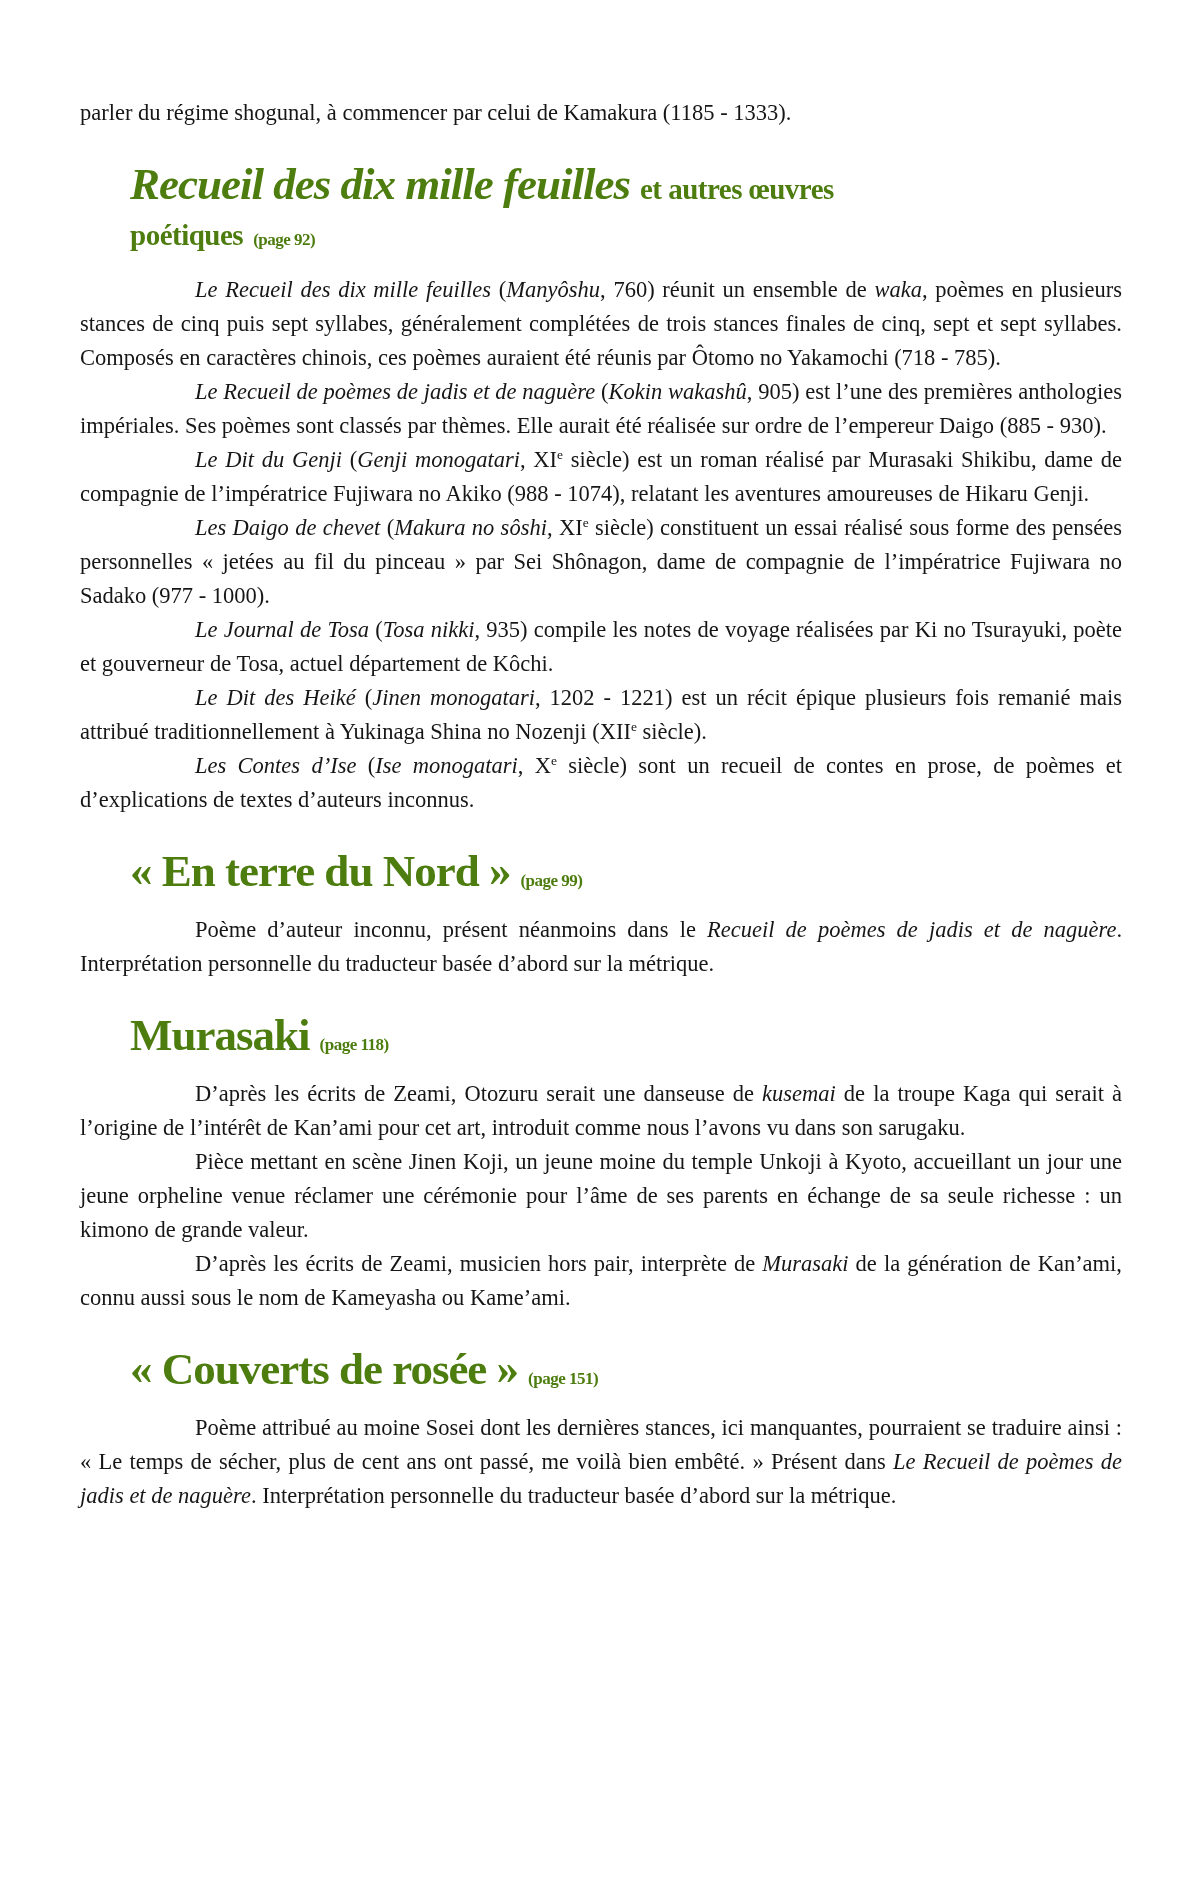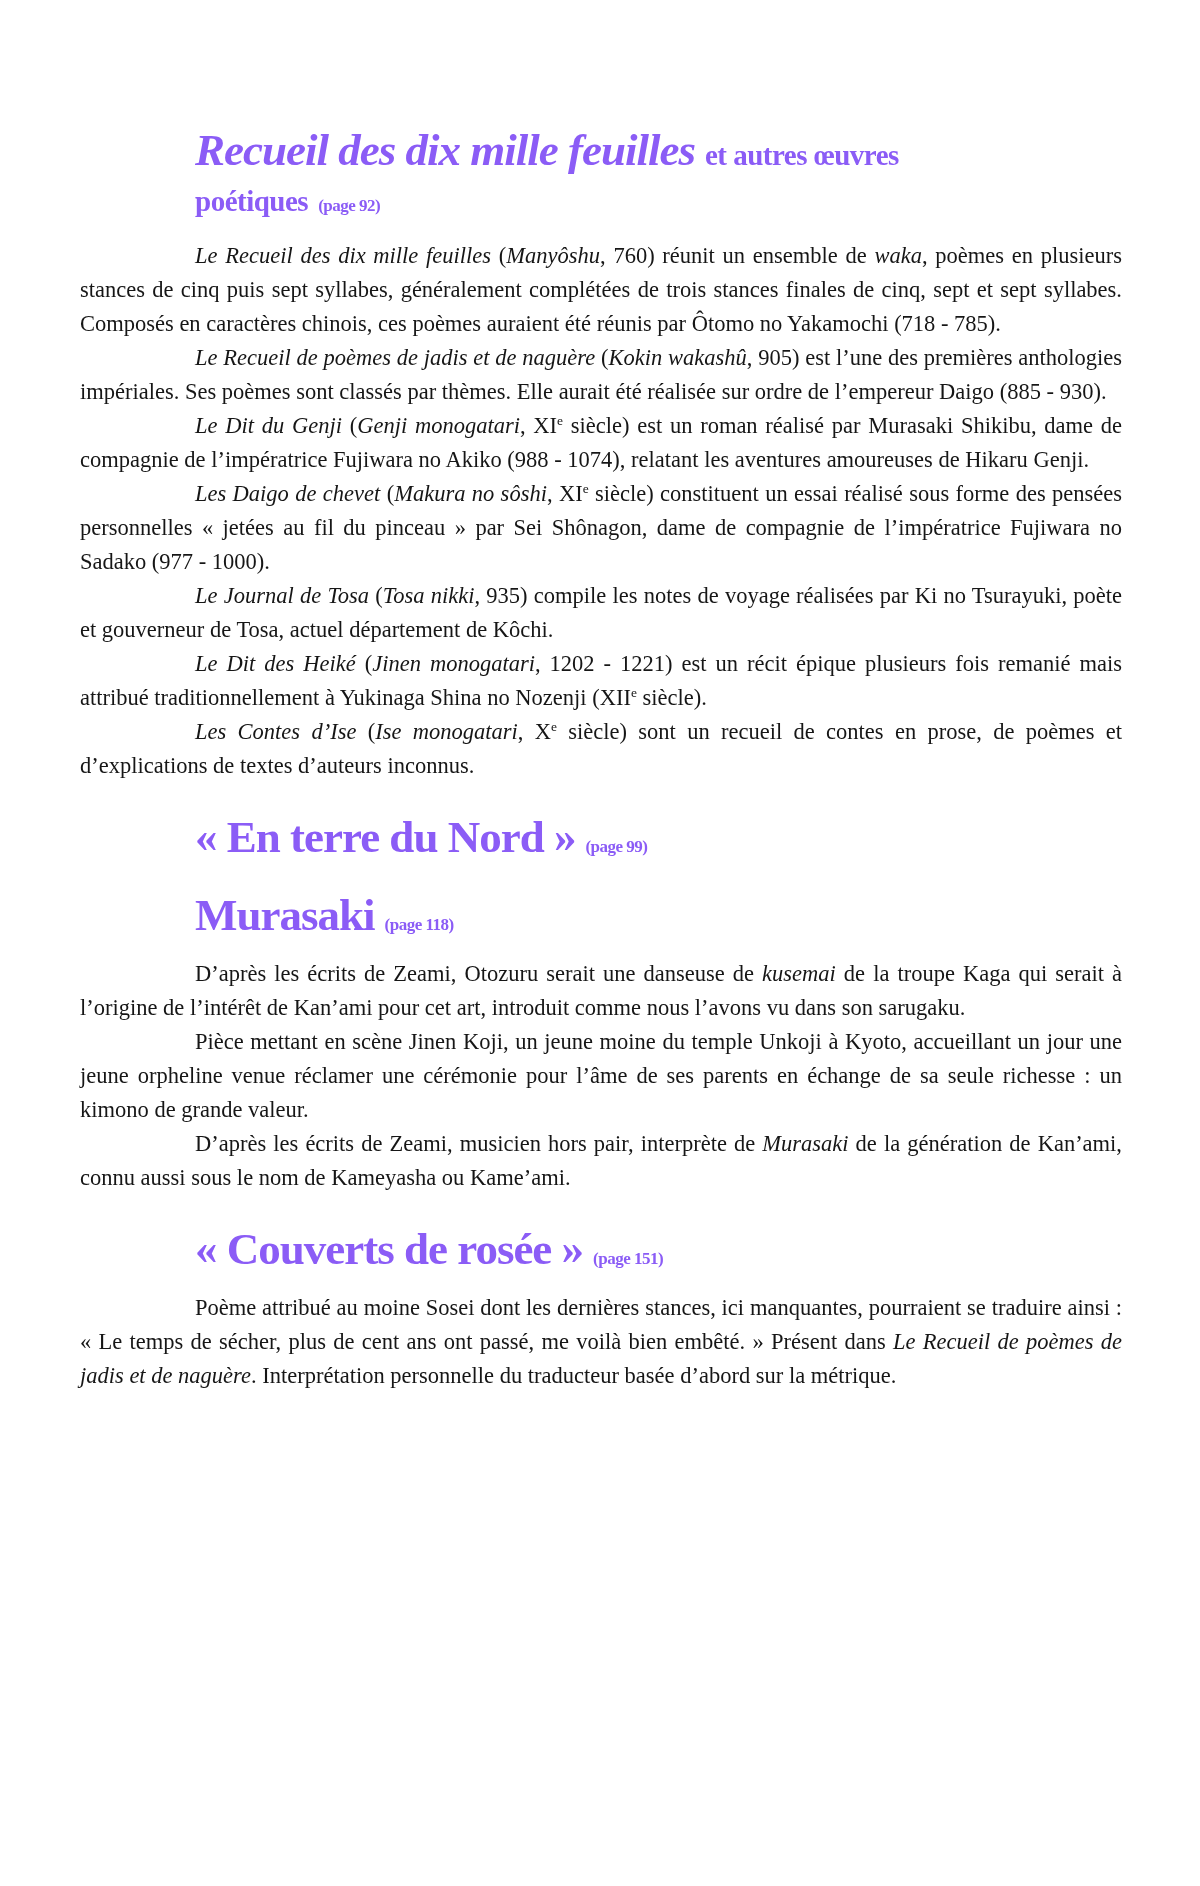--- a/index.html
+++ b/index.html
@@ -14,23 +14,23 @@
   .page {
     padding: 96px 78px 0 80px;
   }
   .intro-line {
     margin: 0;
     font-size: 22.5px;
     line-height: 34px;
     text-align: left;
   }
   .heading {
-    margin: 30px 0 18px 115px;
+    margin: 30px 0 18px 50px;
     line-height: 1.0;
-    color: #8b5cf6;
+    color: #4d7c0f;
   }
   .heading .h-line { display: block; }
   .h-main {
     font-size: 45px;
     font-weight: bold;
     letter-spacing: -1px;
     line-height: 48px;
     display: inline-block;
   }
   .h-main.h-it { font-style: italic; }
@@ -61,39 +61,41 @@
     font-size: 60%;
     line-height: 0;
     vertical-align: super;
   }
   section { margin: 0; }
 </style>
 </head>
 <body>
 
 <div class="page">
+  <p class="intro-line">parler du régime shogunal, à  commencer par celui de Kamakura (1185 - 1333).</p>
 
   <div>
       <section>
         <h2 class="heading">
           <span class="h-line"><span class="h-main h-it">Recueil des dix mille feuilles</span><span class="h-sub" style="margin-left: 10px;"> et autres œuvres</span></span>
           <span class="h-line"><span class="h-sub">poétiques</span><span class="h-page">(page 92)</span></span>
         </h2>
         <p class="body-par"><span class="it">Le Recueil des dix mille feuilles</span><span> (</span><span class="it">Manyôshu</span><span>, 760) réunit un ensemble de </span><span class="it">waka</span><span>, poèmes en plusieurs stances de cinq puis sept syllabes, généralement complétées de trois stances finales de cinq, sept et sept syllabes. Composés en caractères chinois, ces poèmes auraient été réunis par Ôtomo no Yakamochi (718 - 785).</span></p>
         <p class="body-par"><span class="it">Le Recueil de poèmes de jadis et de naguère</span><span> (</span><span class="it">Kokin wakashû</span><span>, 905) est l’une des premières anthologies impériales. Ses poèmes sont classés par thèmes. Elle aurait été réalisée sur ordre de l’empereur Daigo (885 - 930).</span></p>
         <p class="body-par"><span class="it">Le Dit du Genji</span><span> (</span><span class="it">Genji monogatari</span><span>, XI</span><sup>e</sup><span> siècle) est un roman réalisé par Murasaki Shikibu, dame de compagnie de l’impératrice Fujiwara no Akiko (988 - 1074), relatant les aventures amoureuses de Hikaru Genji.</span></p>
         <p class="body-par"><span class="it">Les Daigo de chevet</span><span> (</span><span class="it">Makura no sôshi</span><span>, XI</span><sup>e</sup><span> siècle) constituent un essai réalisé sous forme des pensées personnelles « jetées au fil du pinceau » par Sei Shônagon, dame de compagnie de l’impératrice Fujiwara no Sadako (977 - 1000).</span></p>
         <p class="body-par"><span class="it">Le Journal de Tosa</span><span> (</span><span class="it">Tosa nikki</span><span>, 935) compile les notes de voyage réalisées par Ki no Tsurayuki, poète et gouverneur de Tosa, actuel département de Kôchi.</span></p>
         <p class="body-par"><span class="it">Le Dit des Heiké</span><span> (</span><span class="it">Jinen monogatari</span><span>, 1202 - 1221) est un récit épique plusieurs fois remanié mais attribué traditionnellement à  Yukinaga Shina no Nozenji (XII</span><sup>e</sup><span> siècle).</span></p>
         <p class="body-par"><span class="it">Les Contes d’Ise</span><span> (</span><span class="it">Ise monogatari</span><span>, X</span><sup>e</sup><span> siècle) sont un recueil de contes en prose, de poèmes et d’explications de textes d’auteurs inconnus.</span></p>
       </section>
       <section>
         <h2 class="heading">
           <span class="h-line"><span class="h-main">« En terre du Nord »</span><span class="h-page">(page 99)</span></span>
         </h2>
+        <p class="body-par"><span>Poème d’auteur inconnu, présent néanmoins dans le </span><span class="it">Recueil de poèmes de jadis et de naguère</span><span>. Interprétation personnelle du traducteur basée d’abord sur la métrique.</span></p>
       </section>
       <section>
         <h2 class="heading">
           <span class="h-line"><span class="h-main">Murasaki</span><span class="h-page">(page 118)</span></span>
         </h2>
         <p class="body-par"><span>D’après les écrits de Zeami, Otozuru serait une danseuse de </span><span class="it">kusemai</span><span> de la troupe Kaga qui serait à  l’origine de l’intérêt de Kan’ami pour cet art, introduit comme nous l’avons vu dans son sarugaku.</span></p>
       </section>
       <section>
         <p class="body-par"><span>Pièce mettant en scène Jinen Koji, un jeune moine du temple Unkoji à  Kyoto, accueillant un jour une jeune orpheline venue réclamer une cérémonie pour l’âme de ses parents en échange de sa seule richesse : un kimono de grande valeur.</span></p>
       </section>

